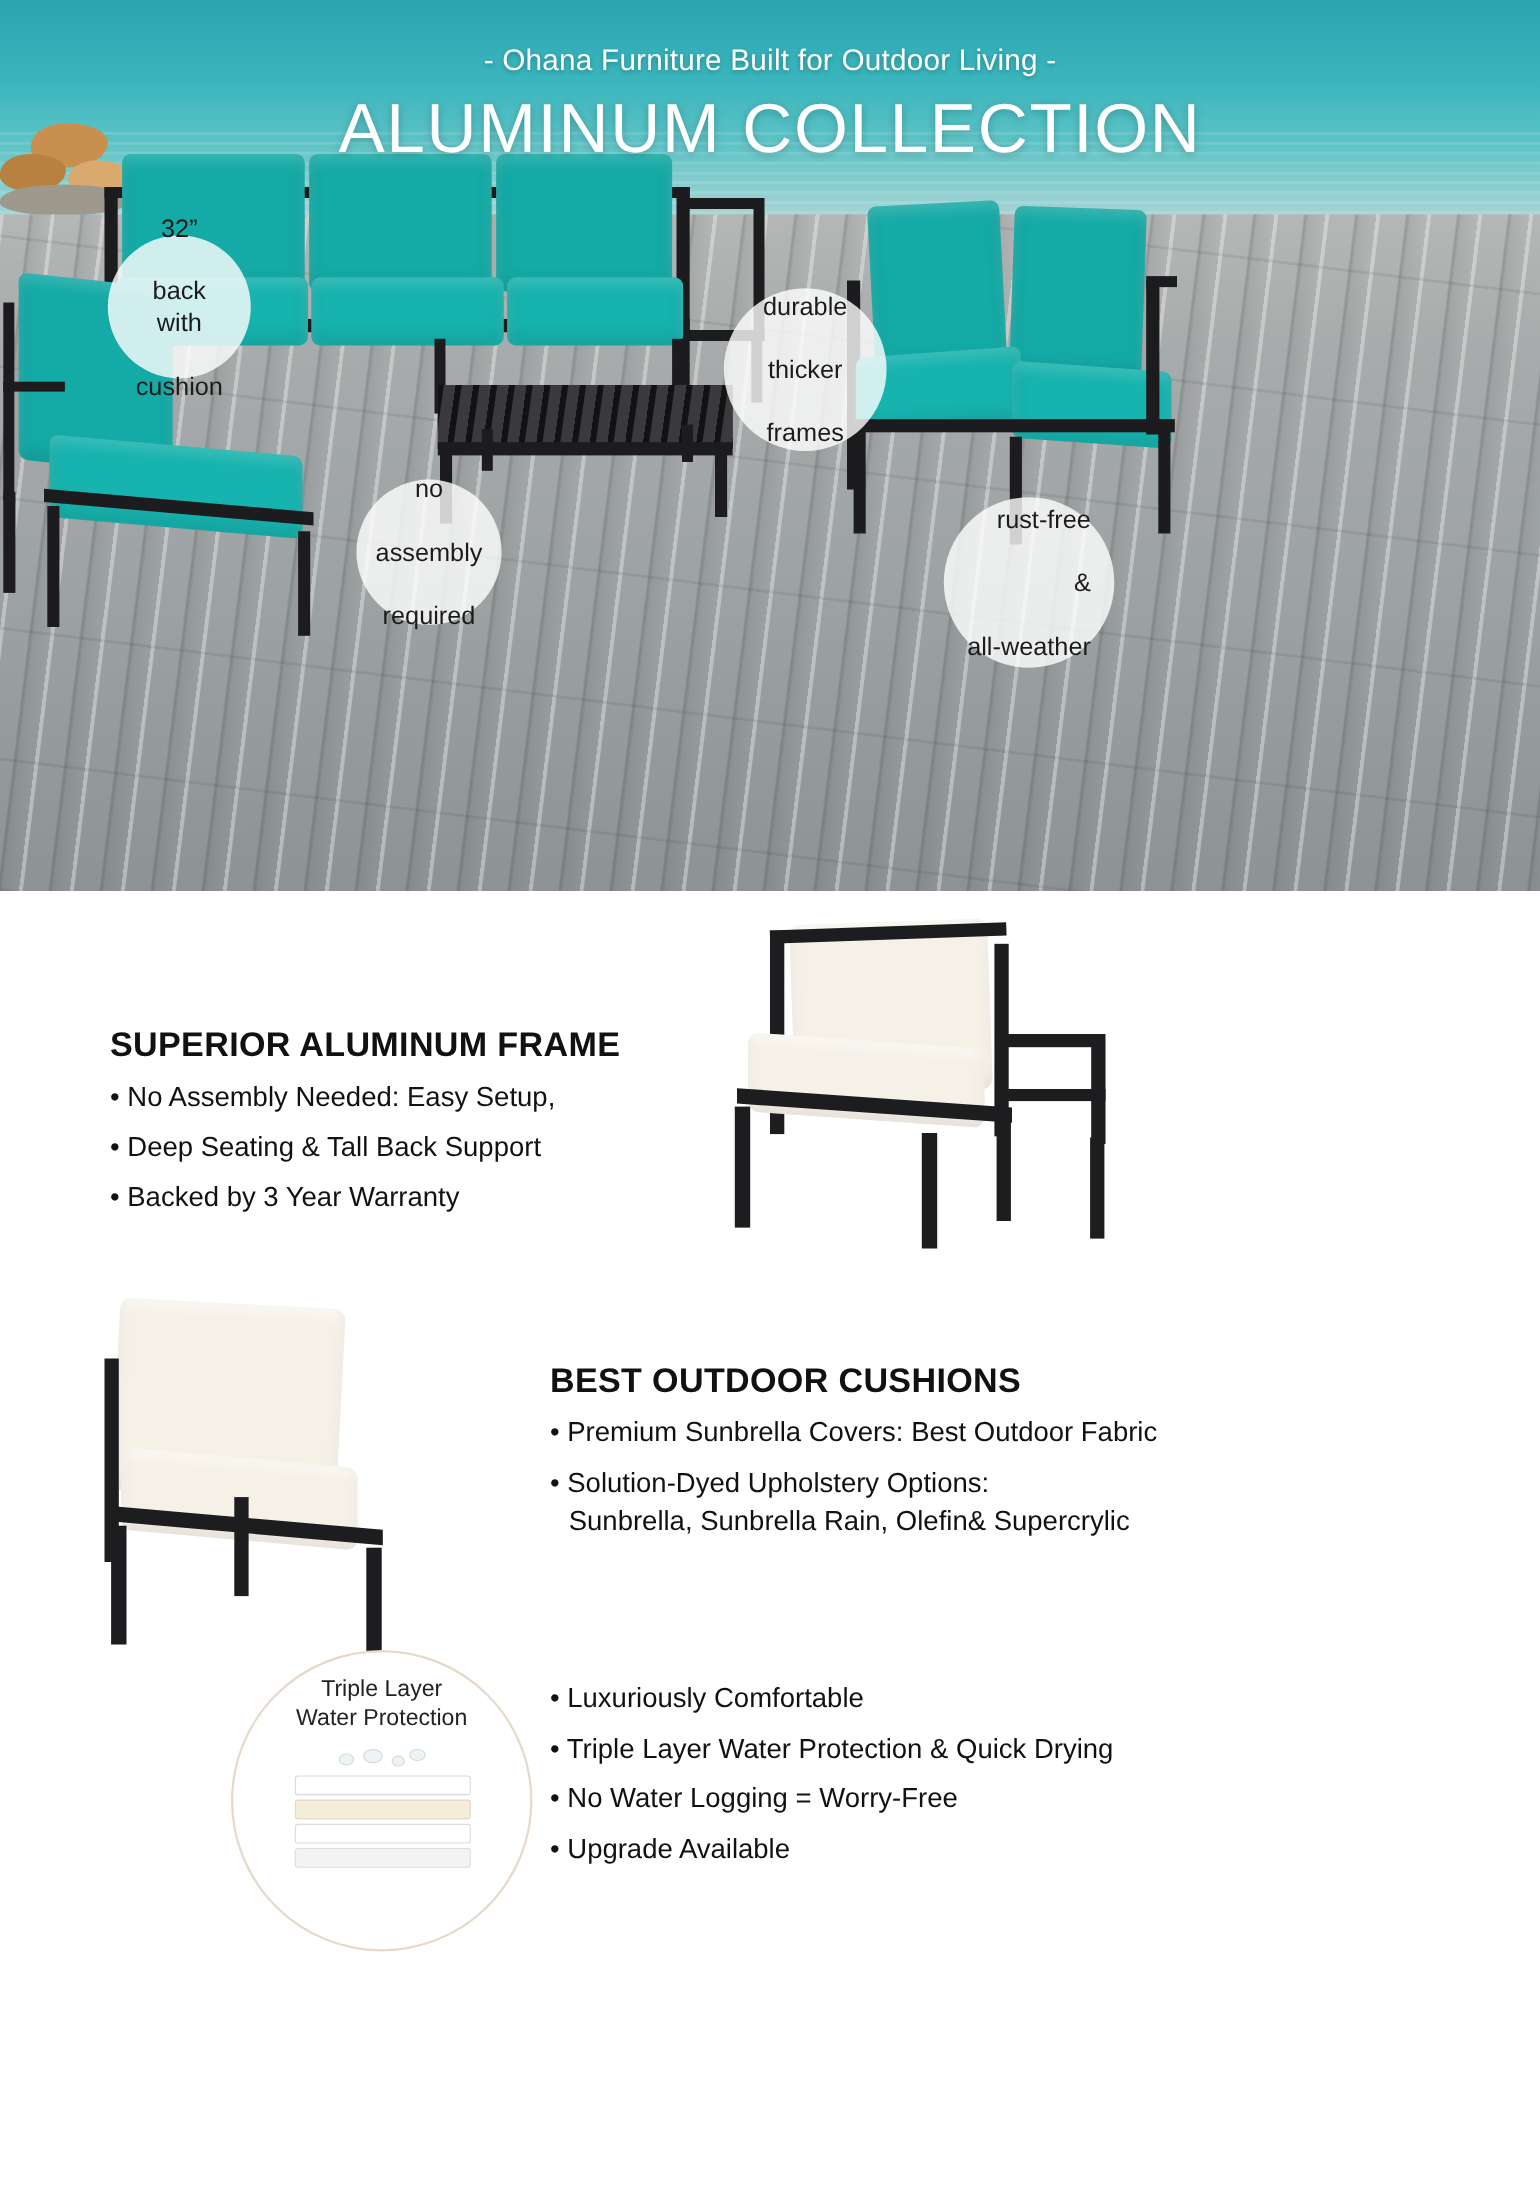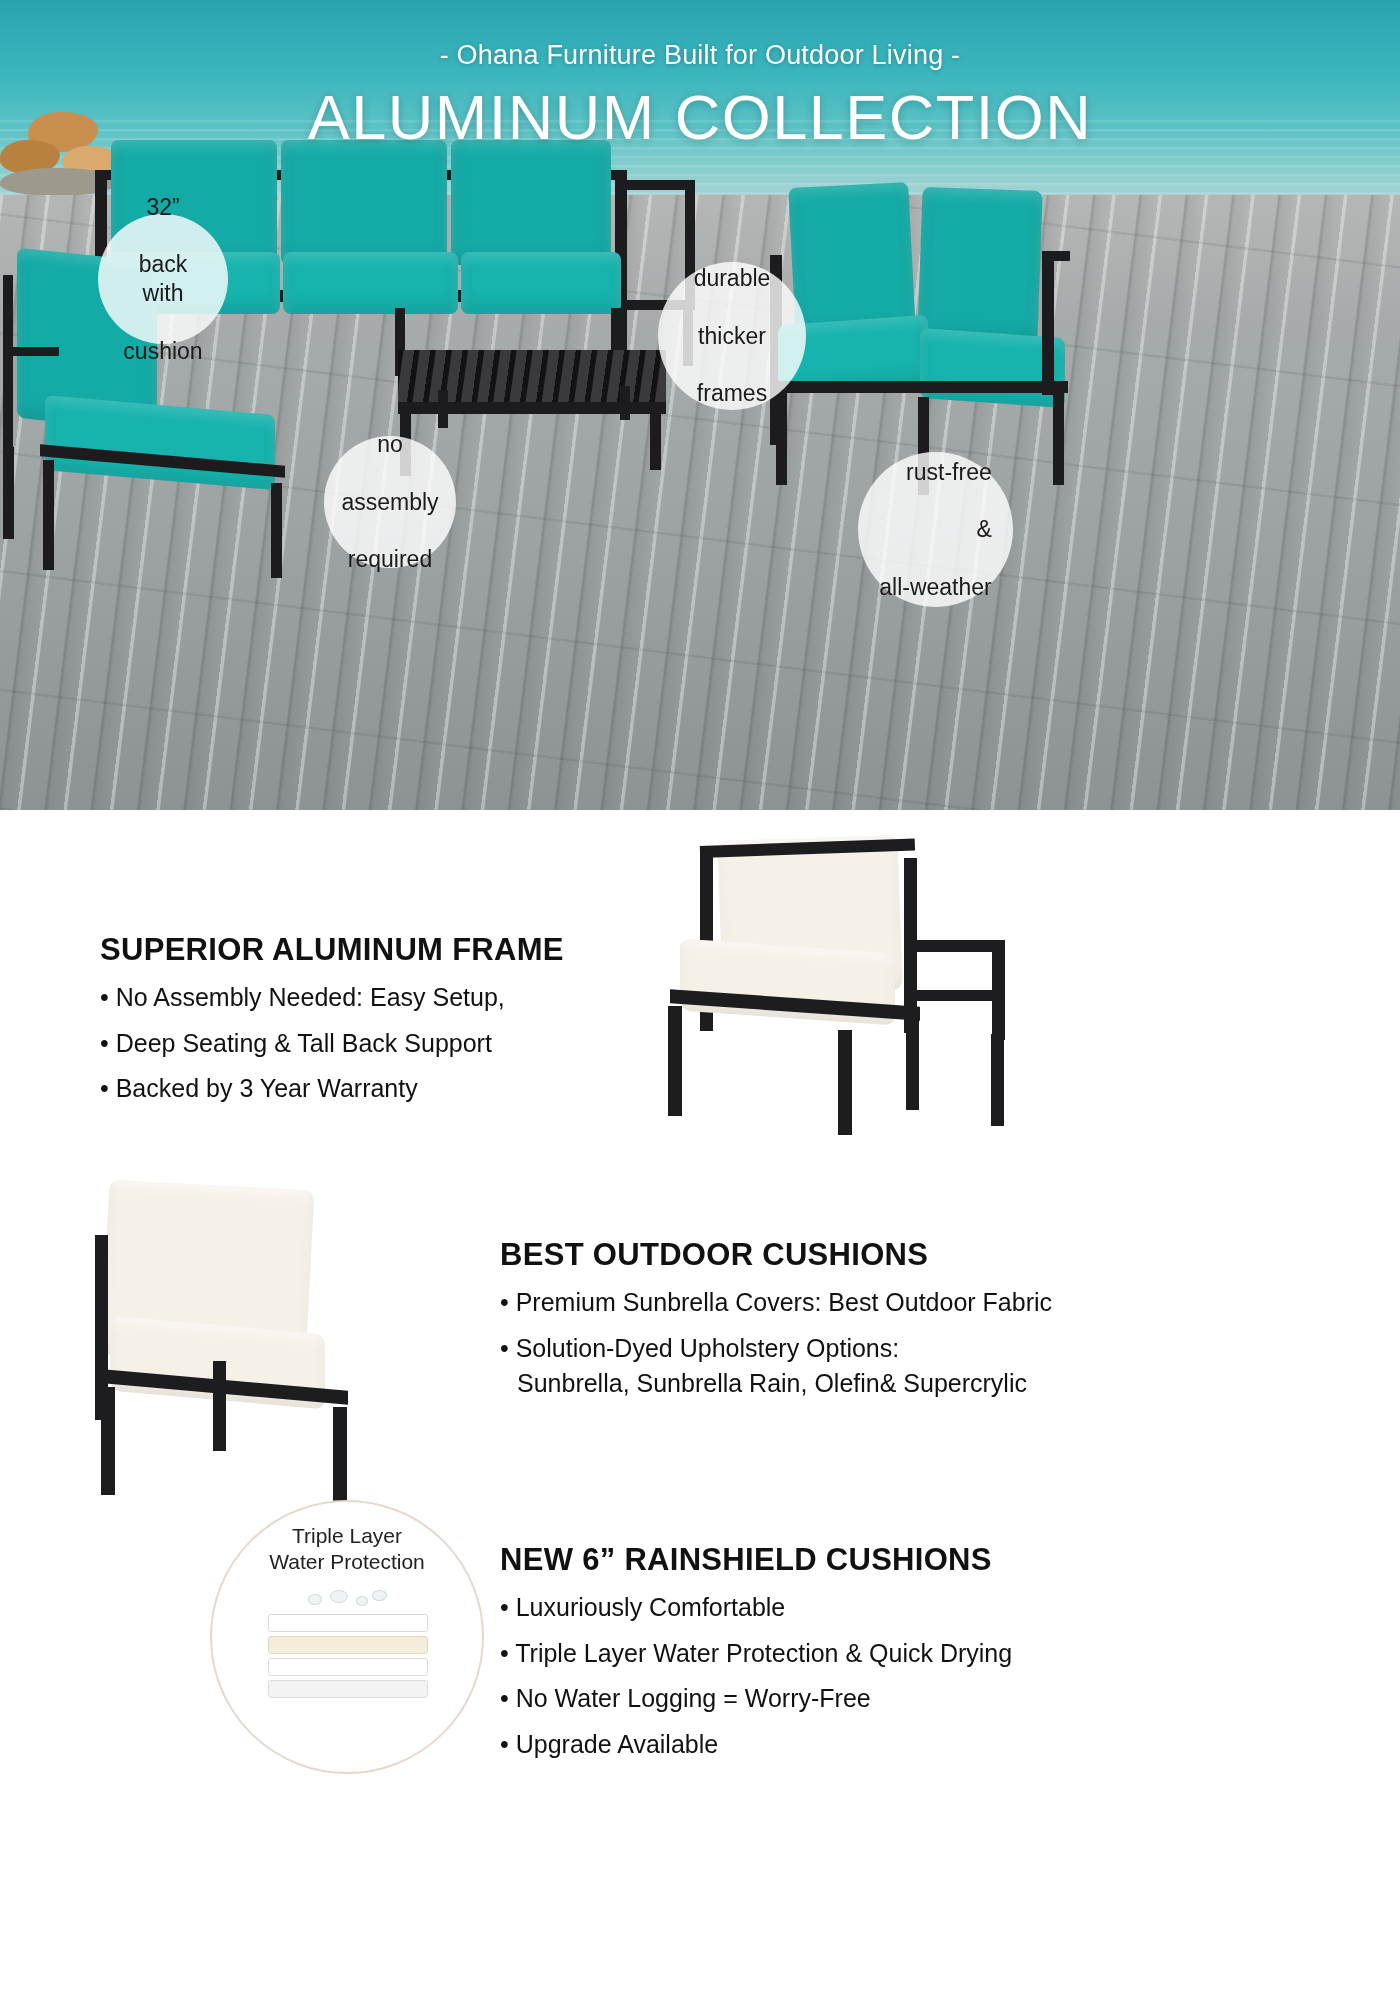--- a/index.html
+++ b/index.html
@@ -344,21 +344,20 @@
         <span>• Premium Sunbrella Covers: Best Outdoor Fabric</span>
       </div>
       <div class="bullet">
         <span>• Solution-Dyed Upholstery Options:</span>
         <span class="cont">Sunbrella, Sunbrella Rain, Olefin&amp; Supercrylic</span>
       </div>
     </div>
   </div>
 
   <div class="block3">
-    <div class="sec-title">NEW 6” RAINSHIELD CUSHIONS</div>
     <div class="bullets">
       <div class="bullet">
         <span>• Luxuriously Comfortable</span>
       </div>
       <div class="bullet">
         <span>• Triple Layer Water Protection &amp; Quick Drying</span>
       </div>
       <div class="bullet">
         <span>• No Water Logging = Worry-Free</span>
       </div>

